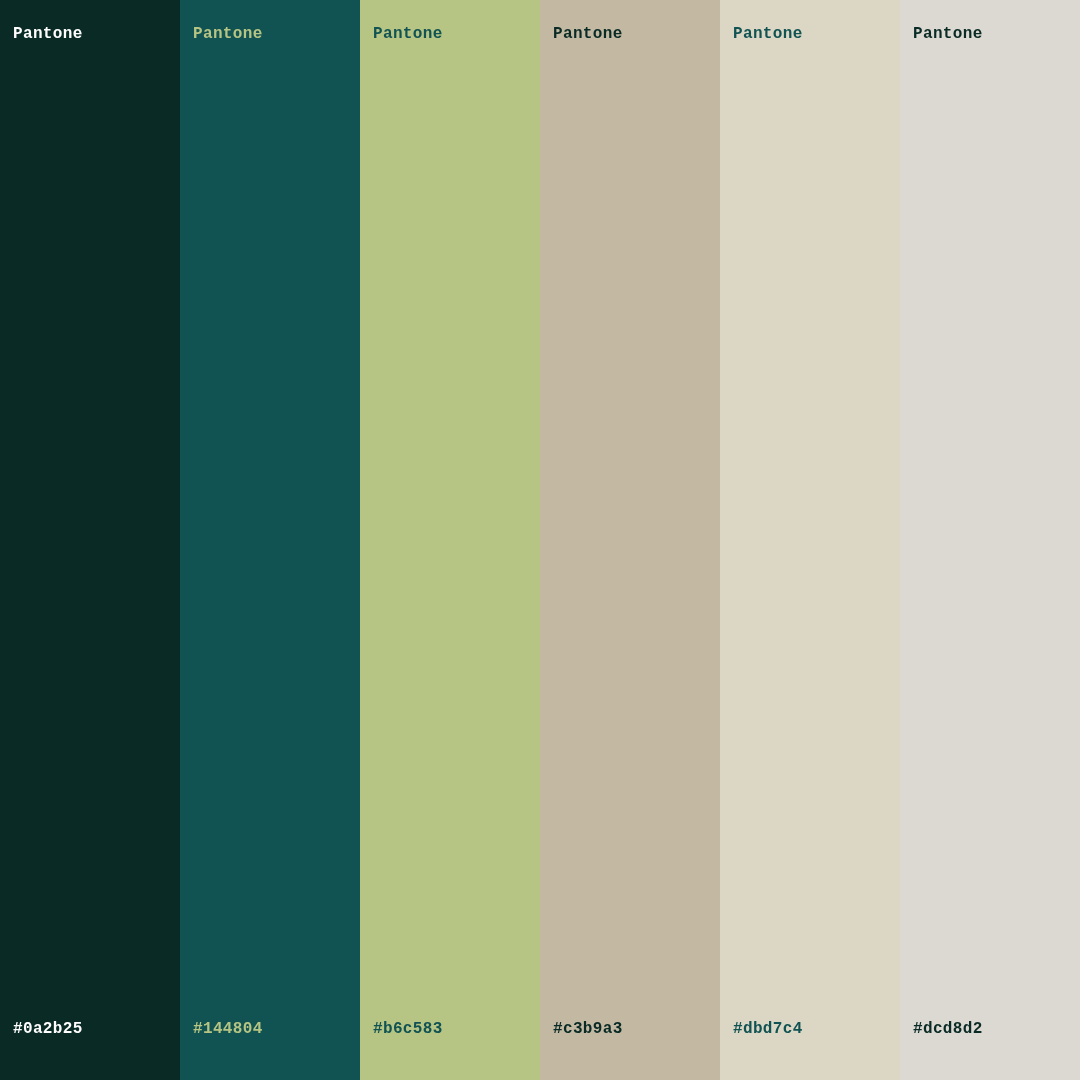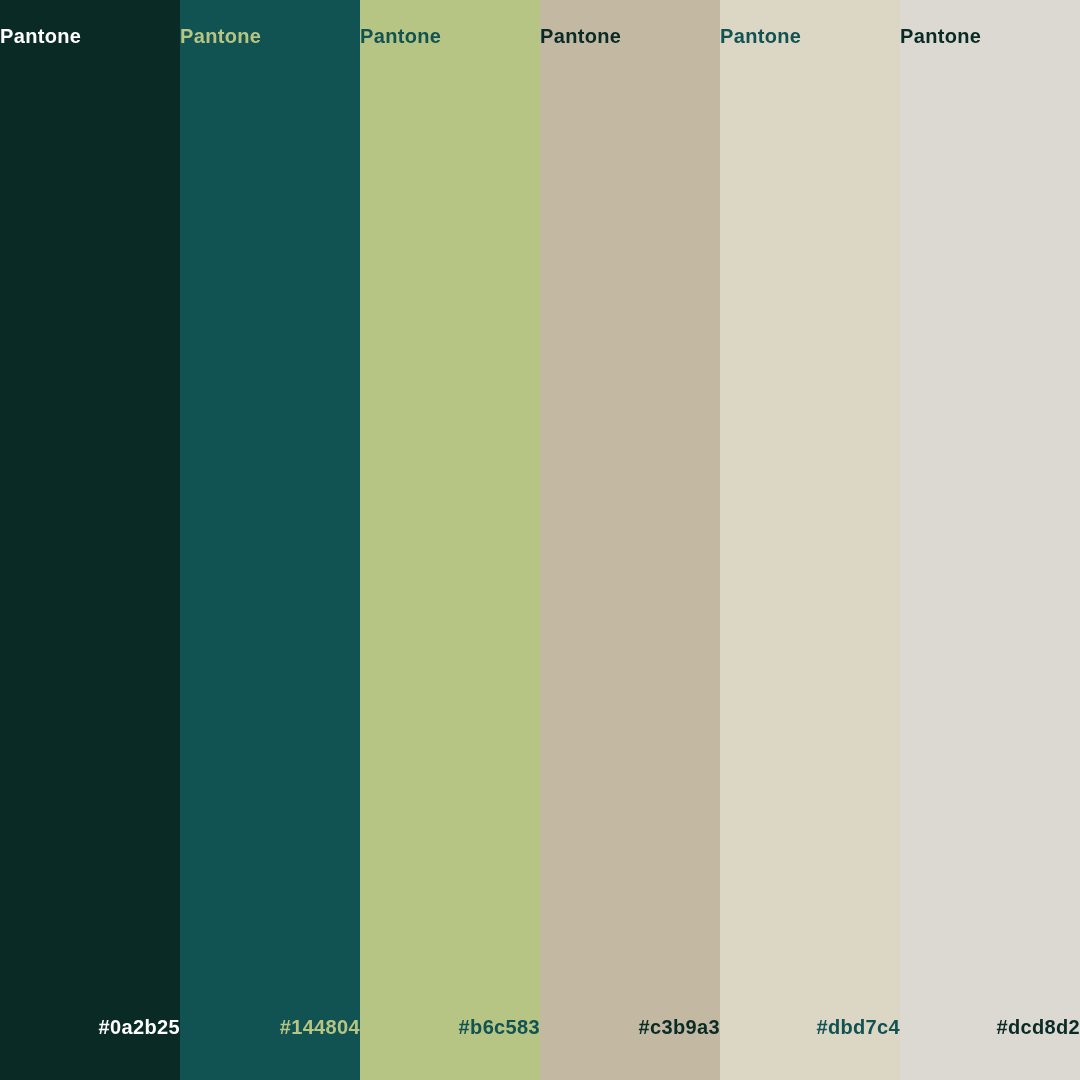--- a/index.html
+++ b/index.html
@@ -25,35 +25,35 @@
     position: relative;
     display: flex;
     flex-direction: column;
     justify-content: space-between;
     box-sizing: border-box;
     padding: 26px 0 43px 0;
   }
 
   .swatch-brand,
   .swatch-hex {
-    font-family: Liberation Sans, sans-serif;
-    font-size: 20px;
+    font-family: Liberation Mono, monospace;
+    font-size: 16px;
     letter-spacing: 0.35px;
     line-height: 1;
+    padding-left: 13px;
     white-space: nowrap;
     user-select: none;
   }
 
   .swatch-brand {
     font-weight: bold;
   }
 
   .swatch-hex {
     font-weight: bold;
-    text-align: right;
   }
 </style>
 </head>
 <body style="background: rgb(220, 216, 210);">
 
 <div class="palette">
 
   <div class="swatch" style="background-color: rgb(10, 43, 37); color: rgb(255, 255, 255);">
     <div class="swatch-brand">Pantone</div>
     <div class="swatch-hex">#0a2b25</div>

